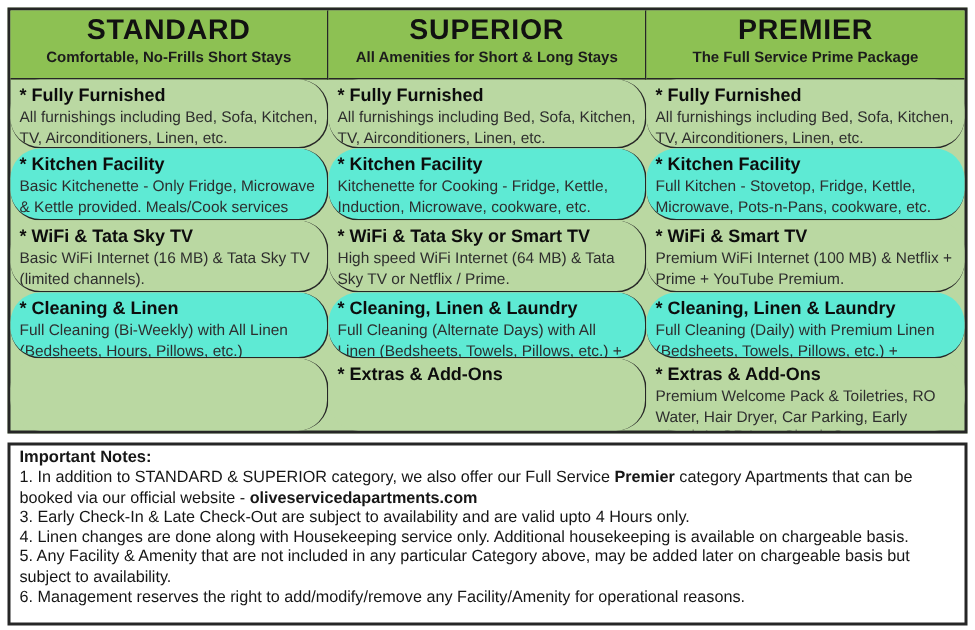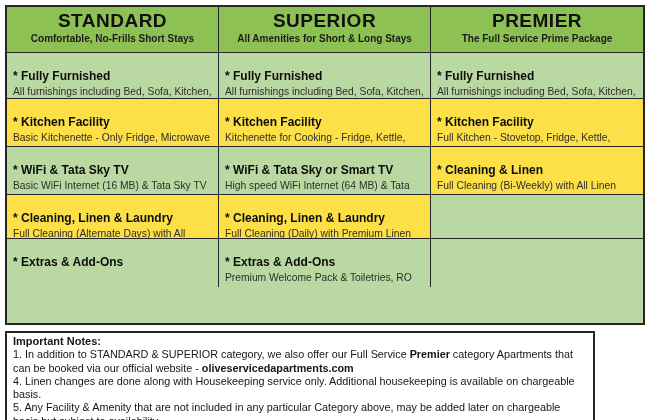--- a/index.html
+++ b/index.html
@@ -4,41 +4,41 @@
 <style>
   html,body{margin:0;padding:0;background:#ffffff;}
   body{width:650px;height:420px;font-family:"Liberation Sans","DejaVu Sans",sans-serif;-webkit-font-smoothing:antialiased;}
   .page{position:relative;width:640px;margin:5px auto 0 auto;}
 
   
   .grid{
     display:grid;
     grid-template-columns:1fr 1fr 1fr;
     grid-template-rows:46px 46px 48px 48px 44px 48px;
-    width:640px;height:320px;
+    width:640px;height:284px;
     box-sizing:border-box;
     border:2px solid #262626;
     background:#bad8a2;
   }
   .cell,.th{box-sizing:border-box;border-right:1px solid #262626;border-bottom:1px solid #262626;overflow:hidden;}
   .grid > :nth-child(3n){border-right:none;}
   .grid > :nth-child(n+16){border-bottom:none;}
   .th{background:#8dc153;text-align:center;padding-top:3px;}
   .ctitle{font-size:19px;font-weight:bold;color:#111;letter-spacing:.5px;line-height:22px;}
   .tagline{font-size:10px;font-weight:bold;color:#1c1c1c;margin-top:1px;}
   .dark{background:#bad8a2;}
-  .light{background:#fde047;}
-  .cell{padding:16px 5px 0 6px;}
+  .light{background:#5eead4;}
+  .cell{padding:3px 5px 0 6px;border-radius:20px;}
   .ftitle{font-size:12px;font-weight:bold;color:#0d0d0d;line-height:15px;}
   .fdesc{font-size:10.3px;color:#2e2e2e;line-height:13.5px;margin-top:1px;}
 
   
   .notes{
     box-sizing:border-box;
-    width:590px;height:122px;
+    width:640px;height:122px;
     margin-top:6px;
     border:2px solid #262626;
     padding:2px 6px 0 6px;
     font-size:10.8px;color:#161616;line-height:13.3px;
   }
   .notes-heading{font-weight:bold;font-size:11px;}
   .note-line b{font-weight:bold;}
 </style>
 </head>
 <body>
@@ -87,20 +87,24 @@
     </div>
 
     <div class="cell dark">
       <div class="ftitle">* WiFi &amp; Tata Sky TV</div>
       <div class="fdesc">Basic WiFi Internet (16 MB) &amp; Tata Sky TV (limited channels).</div>
     </div>
     <div class="cell dark">
       <div class="ftitle">* WiFi &amp; Tata Sky or Smart TV</div>
       <div class="fdesc">High speed WiFi Internet (64 MB) &amp; Tata Sky TV or Netflix / Prime.</div>
     </div>
+    <div class="cell dark">
+      <div class="ftitle">* WiFi &amp; Smart TV</div>
+      <div class="fdesc">Premium WiFi Internet (100 MB) &amp; Netflix + Prime + YouTube Premium.</div>
+    </div>
 
     <div class="cell light">
       <div class="ftitle">* Cleaning &amp; Linen</div>
       <div class="fdesc">Full Cleaning (Bi-Weekly) with All Linen (Bedsheets, Hours, Pillows, etc.)</div>
     </div>
     <div class="cell light">
       <div class="ftitle">* Cleaning, Linen &amp; Laundry</div>
       <div class="fdesc">Full Cleaning (Alternate Days) with All Linen (Bedsheets, Towels, Pillows, etc.) + Washing Machine &amp; Iron</div>
     </div>
     <div class="cell light">
@@ -117,18 +121,19 @@
     </div>
     <div class="cell dark">
       <div class="ftitle">* Extras &amp; Add-Ons</div>
       <div class="fdesc">Premium Welcome Pack &amp; Toiletries, RO Water, Hair Dryer, Car Parking, Early Check-In OR Late Check-Out.</div>
     </div>
   </div>
 
   <div class="notes">
     <div class="notes-heading">Important Notes:</div>
     <div class="note-line"><span>1. In addition to STANDARD &amp; SUPERIOR category, we also offer our Full Service </span><b>Premier</b><span> category Apartments that can be booked via our official website - </span><b>oliveservicedapartments.com</b></div>
+    <div class="note-line">3. Early Check-In &amp; Late Check-Out are subject to availability and are valid upto 4 Hours only.</div>
     <div class="note-line">4. Linen changes are done along with Housekeeping service only. Additional housekeeping is available on chargeable basis.</div>
     <div class="note-line">5. Any Facility &amp; Amenity that are not included in any particular Category above, may be added later on chargeable basis but subject to availability.</div>
     <div class="note-line">6. Management reserves the right to add/modify/remove any Facility/Amenity for operational reasons.</div>
   </div>
 
 </div>
 
 </body></html>

